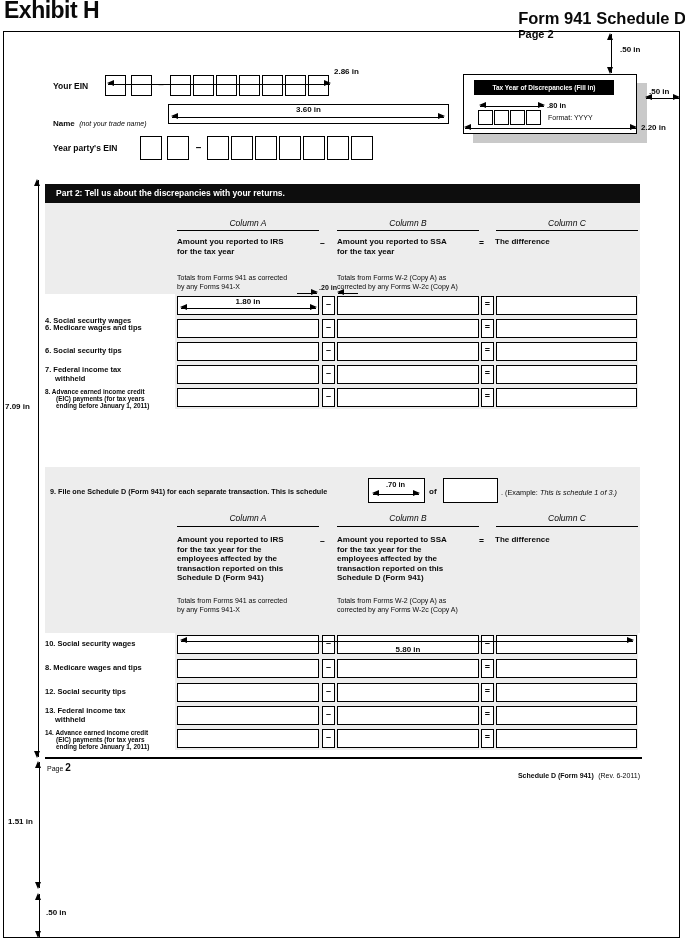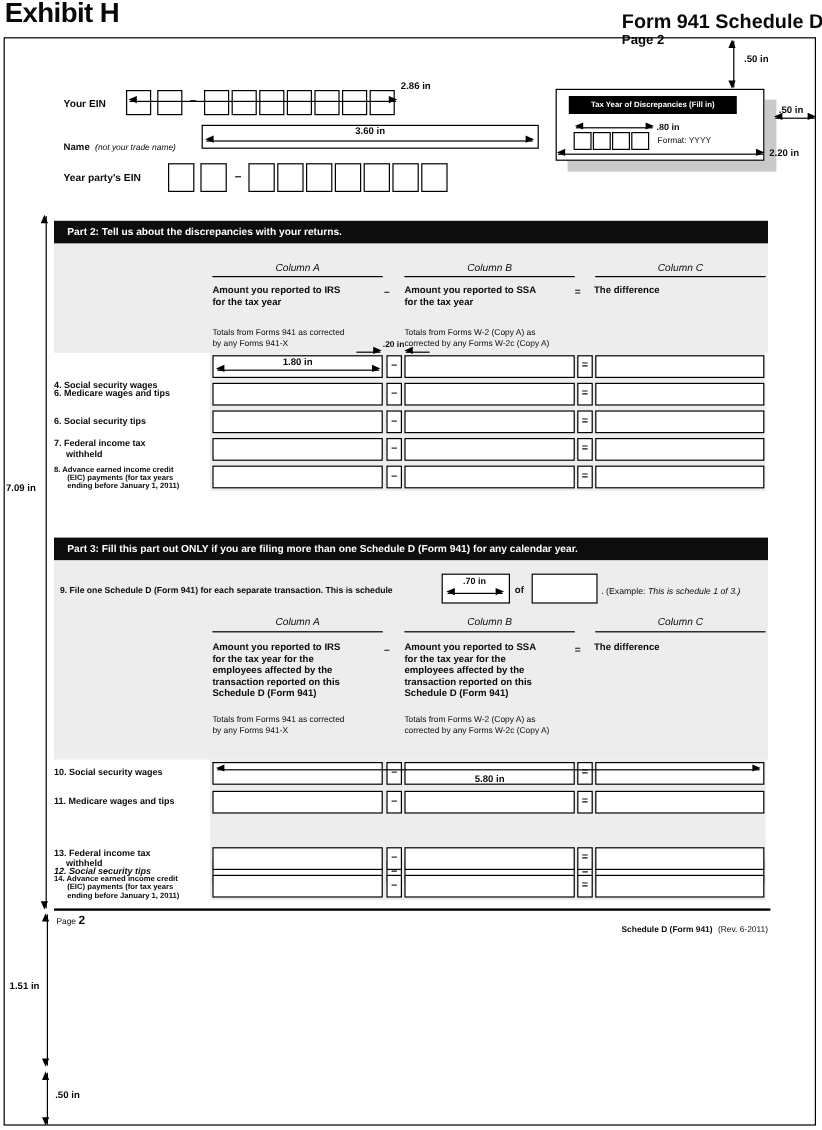--- a/index.html
+++ b/index.html
@@ -177,21 +177,20 @@
 (EIC) payments (for tax years
 ending before January 1, 2011)</div>
     <div class="bx bxa"></div>
     <div class="bx bxm">–</div>
     <div class="bx bxb"></div>
     <div class="bx bxe">=</div>
     <div class="bx bxc"></div>
   </div>
 
 
-  <div class="blackbar" style="top:448px;">Part 3: Fill this part out ONLY if you are filing more than one Schedule D (Form 941) for any calendar year.</div>
   <div class="panel" style="left:45px;top:467px;width:595px;height:166px;"></div>
   <div class="panel" style="left:175px;top:633px;width:463px;height:117px;"></div>
 
   <div class="abs" style="left:50px;top:487px;font-size:7.2px;font-weight:bold;white-space:nowrap;">9. File one Schedule D (Form 941) for each separate transaction. This is schedule</div>
   <div class="cell" style="left:368px;top:478px;width:57px;height:25px;">
     <div class="meas" style="left:0;top:1px;width:53px;text-align:center;font-size:7.5px;">.70 in</div>
     <div class="ha" style="left:4px;top:15px;width:46px;"></div>
   </div>
   <div class="abs" style="left:429px;top:487px;font-size:8px;font-weight:bold;">of</div>
   <div class="cell" style="left:443px;top:478px;width:55px;height:25px;"></div>
@@ -229,28 +228,28 @@
     <div class="lbl pre" style="top:5px;">10. Social security wages</div>
     <div class="bx bxa"></div>
     <div class="bx bxm">–</div>
     <div class="bx bxb"></div>
     <div class="bx bxe">=</div>
     <div class="bx bxc"></div>
     <div class="ha" style="left:181px;top:6px;width:452px;z-index:5;"></div>
     <div class="meas" style="left:337px;top:10px;width:142px;text-align:center;">5.80 in</div>
   </div>
   <div class="trow" style="top:659px;">
-    <div class="lbl pre" style="top:5px;">11. Medicare wages and tips</div>
-    <div class="bx bxa"></div>
-    <div class="bx bxm">–</div>
-    <div class="bx bxb"></div>
-    <div class="bx bxe">=</div>
-    <div class="bx bxc"></div>
-  </div>
-  <div class="trow" style="top:717px;font-style:italic;">
+    <div class="lbl pre" style="top:5px;">8. Medicare wages and tips</div>
+    <div class="bx bxa"></div>
+    <div class="bx bxm">–</div>
+    <div class="bx bxb"></div>
+    <div class="bx bxe">=</div>
+    <div class="bx bxc"></div>
+  </div>
+  <div class="trow" style="top:683px;">
     <div class="lbl pre" style="top:5px;">12. Social security tips</div>
     <div class="bx bxa"></div>
     <div class="bx bxm">–</div>
     <div class="bx bxb"></div>
     <div class="bx bxe">=</div>
     <div class="bx bxc"></div>
   </div>
   <div class="trow" style="top:706px;">
     <div class="lbl pre" style="top:1px;">13. Federal income tax
 withheld</div>

